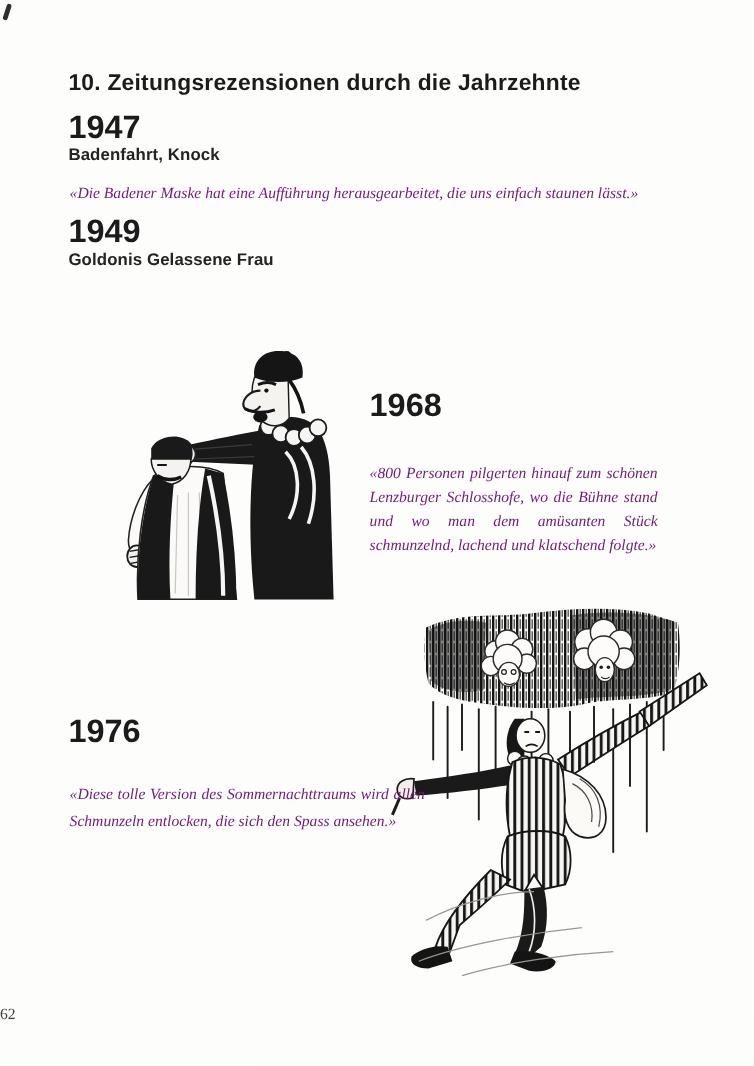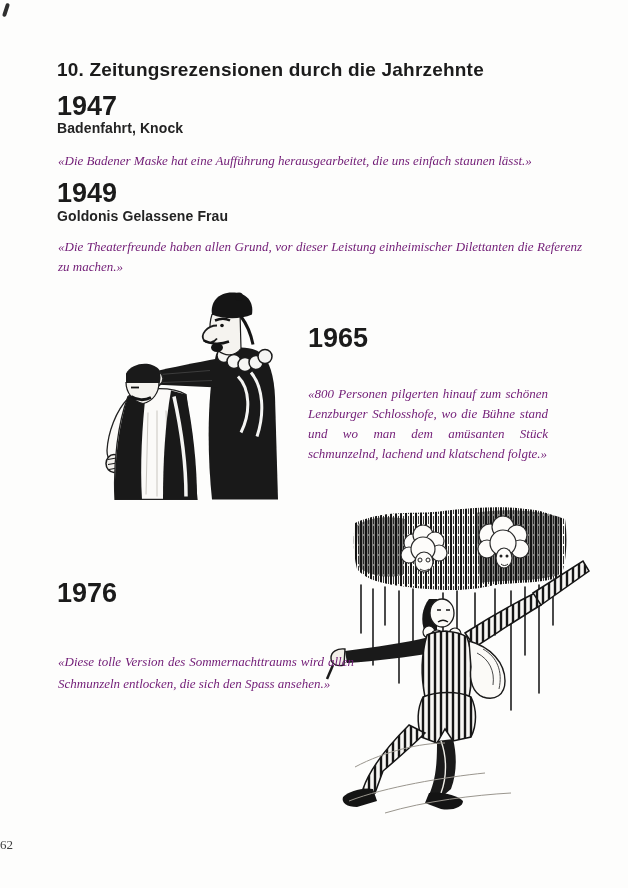--- a/index.html
+++ b/index.html
@@ -32,21 +32,21 @@
   .justify { text-align:justify; }
   .q1947 { left:58px; top:151px; width:545px; }
   .y1949 { left:57px; top:180px; }
   .s1949 { left:57px; top:208px; }
   .q1949 { left:58px; top:237px; width:524px; }
   .y1947 { left:57px; top:93px; }
   .s1947 { left:57px; top:120px; }
   .y1971 { left:308px; top:325px; }
   .s1971 { left:308px; top:354px; }
   .q1971 { left:308px; top:384px; width:240px; }
-  .y1976 { left:57px; top:580px; }
+  .y1976 { left:57px; top:596px; }
   .s1976 { left:57px; top:625px; }
   .q1976 { left:58px; top:651px; width:296px; line-height:22px; }
   .illu { position:absolute; }
   .illu svg { width:100%; height:100%; display:block; }
   .illu-1 { left:100px; top:292px; width:180px; height:208px; }
   .illu-2 { left:325px; top:505px; width:275px; height:315px; }
   .pageno {
     position:absolute; top:837px; left:0; width:608px; text-align:left;
     font-family:"Liberation Serif", serif; font-size:13px; color:#3d3d3d;
   }
@@ -59,21 +59,20 @@
   <div class="corner-mark"></div>
 
   <h1 class="title">10. Zeitungsrezensionen durch die Jahrzehnte</h1>
 
   <div class="year y1947">1947</div>
   <div class="sub s1947">Badenfahrt, Knock</div>
   <p class="quote q1947">«Die Badener Maske hat eine Aufführung herausgearbeitet, die uns einfach staunen lässt.»</p>
 
   <div class="year y1949">1949</div>
   <div class="sub s1949">Goldonis Gelassene Frau</div>
-  <p class="quote q1949 justify">«Die Theaterfreunde haben allen Grund, vor dieser Leistung einheimischer Dilettanten die Referenz zu machen.»</p>
 
   <div class="illu illu-1" role="img" aria-label="Ink caricature of two costumed actors: a tall figure with a dark fez-like hat, large nose and ruff collar grips the shoulder of a shorter mustached man wearing a dark vest over a white shirt">
     <svg viewBox="0 0 180 207">
 
       <path d="M116,62 C128,54 148,52 160,60 C170,68 174,84 175,104 L178,207 L112,207 C107,160 107,100 116,62 Z" fill="#191919"></path>
       <path d="M138,84 C150,96 151,120 141,140 M151,80 C163,94 165,120 157,144" stroke="#f5f5f3" stroke-width="3" fill="none"></path>
 
       <path d="M118,66 C96,70 72,75 54,79 C47,81 46,90 53,92 L118,95 Z" fill="#191919"></path>
       <path d="M60,82 L110,78 M62,90 L112,88" stroke="#3c3c3c" stroke-width="1" fill="none"></path>
 
@@ -110,21 +109,21 @@
       <path d="M71,98 L86,102 C93,136 97,172 97,207 L63,207 C63,170 65,132 71,98 Z" fill="#191919"></path>
       <path d="M74,104 C82,140 86,172 86,204" stroke="#f5f5f3" stroke-width="3.5" fill="none"></path>
 
       <path d="M26,81 C32,70 51,68 59,77 C61,83 61,88 59,92 L26,92 Z" fill="#1a1a1a"></path>
       <path d="M26,90 L59,90 C59,100 53,109 43,111 C33,109 26,100 26,90 Z" fill="#f5f3ef" stroke="#1b1b1b" stroke-width="1.2"></path>
       <path d="M31,95 L39,95" stroke="#141414" stroke-width="1.8"></path>
       <path d="M31,104 C37,108 45,108 51,105" stroke="#141414" stroke-width="3" fill="none"></path>
     </svg>
   </div>
 
-  <div class="year y1971">1965</div>
+  <div class="year y1971">1968</div>
   <p class="quote q1971 justify">«800 Personen pilgerten hinauf zum schönen Lenzburger Schlosshofe, wo die Bühne stand und wo man dem amüsanten Stück schmunzelnd, lachend und klatschend folgte.»</p>
 
   <div class="illu illu-2" role="img" aria-label="Ink drawing of a lunging jester in a striped costume with arms outstretched; two frizzy-haired figures peek over a fringed stage curtain above">
     <svg viewBox="0 0 275 315">
       <defs>
         <pattern id="curt" width="5" height="10" patternUnits="userSpaceOnUse">
           <rect width="5" height="10" fill="#f7f6f3"></rect>
           <path d="M1,0 V10" stroke="#151515" stroke-width="2"></path>
           <path d="M3.5,1 V9" stroke="#3a3a3a" stroke-width="1"></path>
         </pattern>

